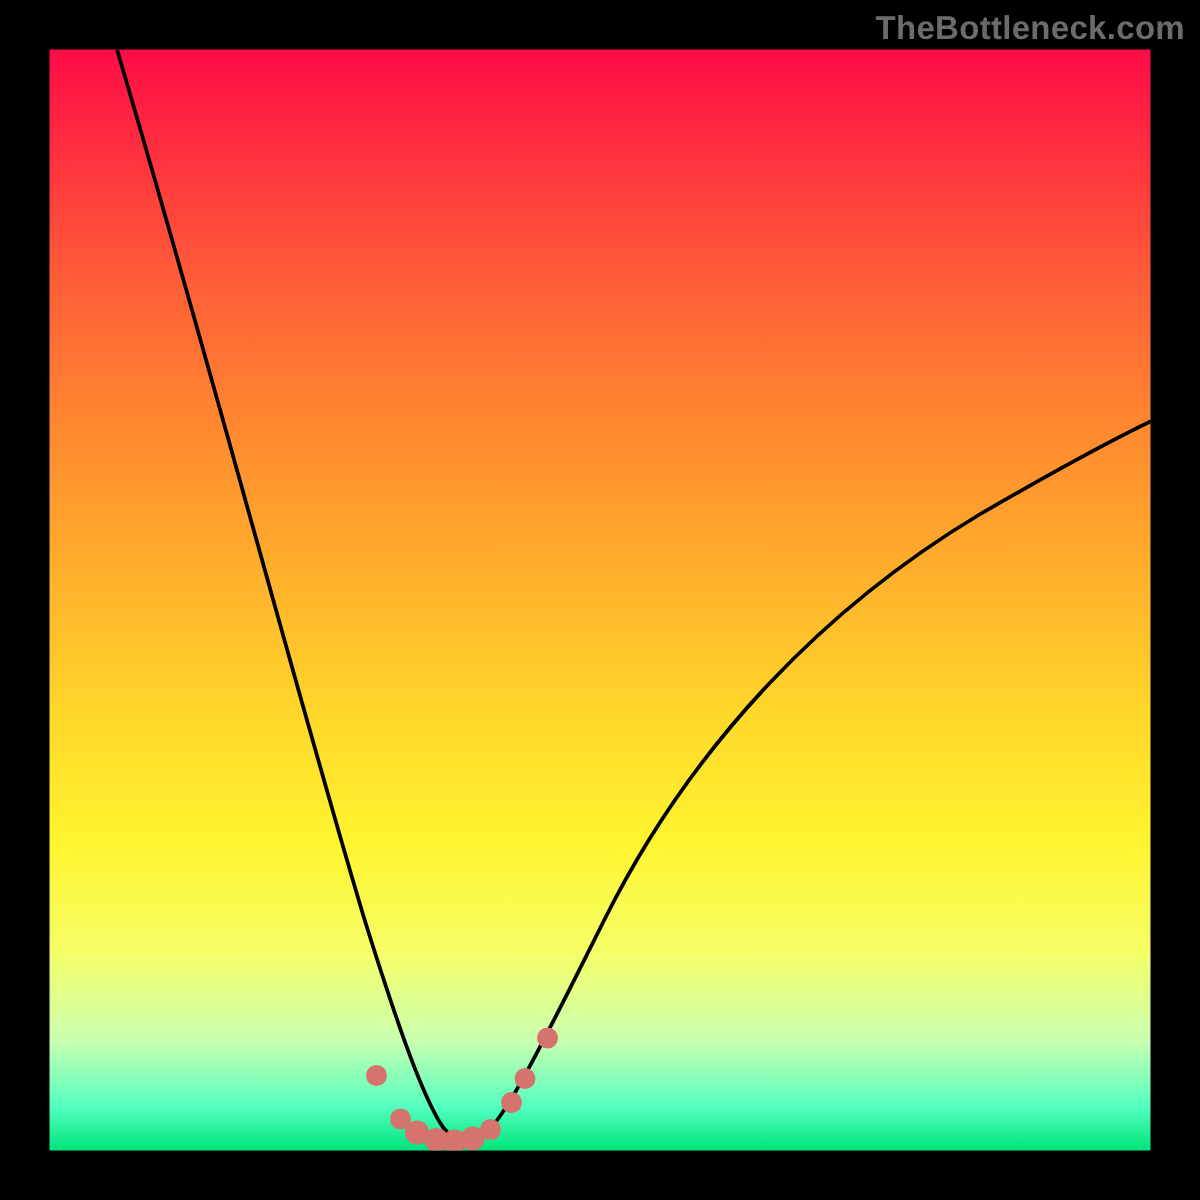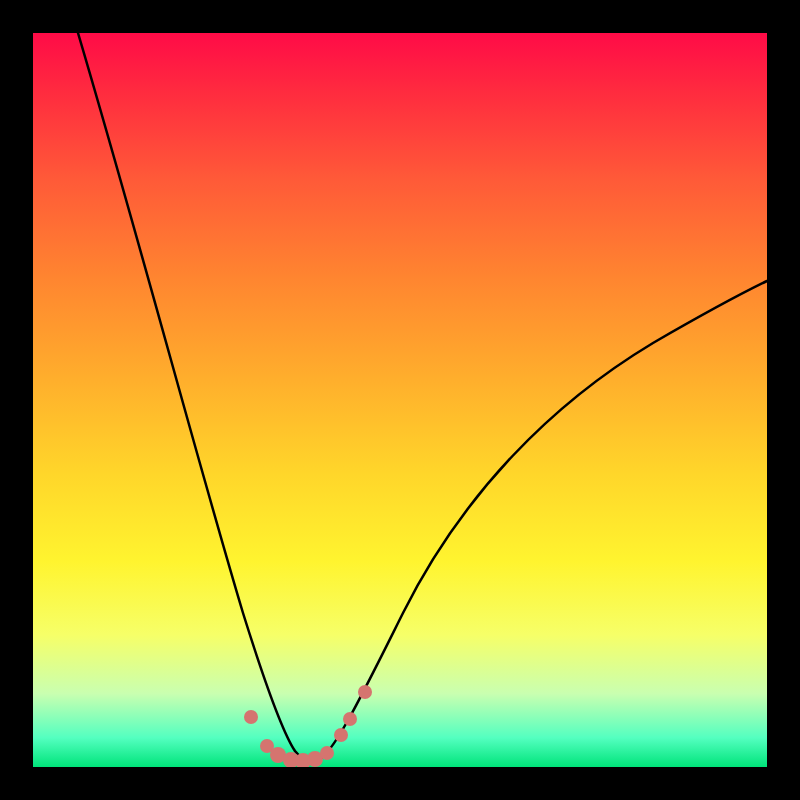--- a/index.html
+++ b/index.html
@@ -75,13 +75,14 @@
         <circle cx="258" cy="727" r="8"></circle>
         <circle cx="270" cy="728" r="8"></circle>
         <circle cx="282" cy="726" r="8"></circle>
         <circle cx="294" cy="720" r="7"></circle>
         <circle cx="308" cy="702" r="7"></circle>
         <circle cx="317" cy="686" r="7"></circle>
         <circle cx="332" cy="659" r="7"></circle>
       </g>
     </svg>
   </div>
+  <div class="watermark">TheBottleneck.com</div>
 </div>
 
 </body></html>

